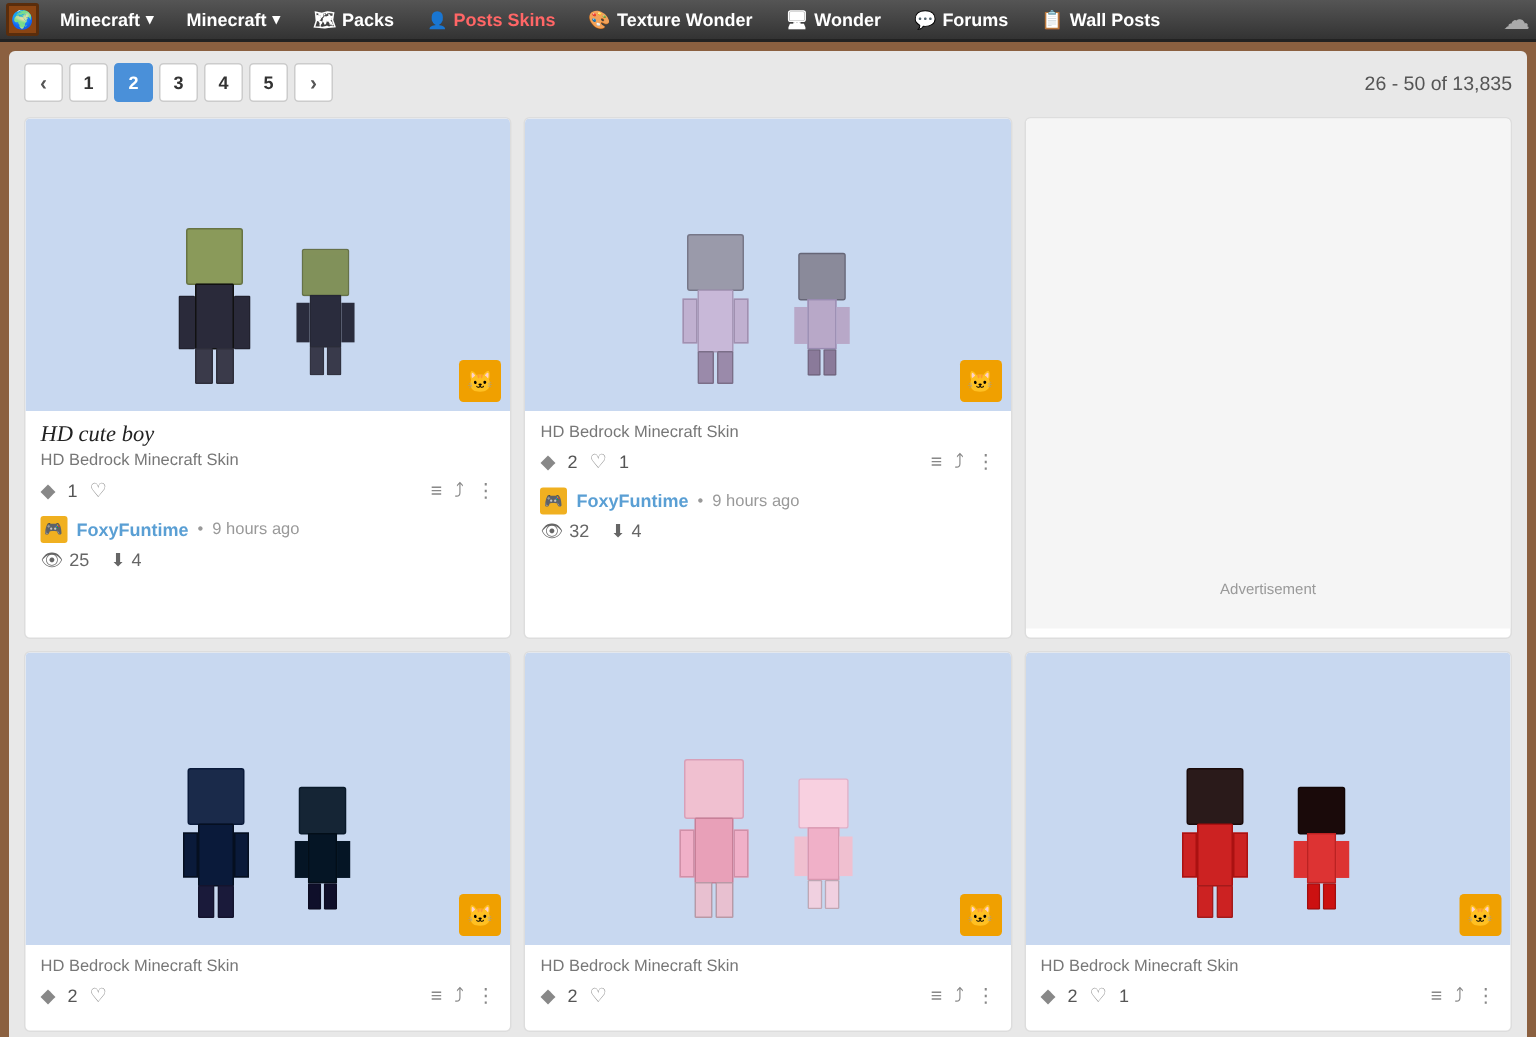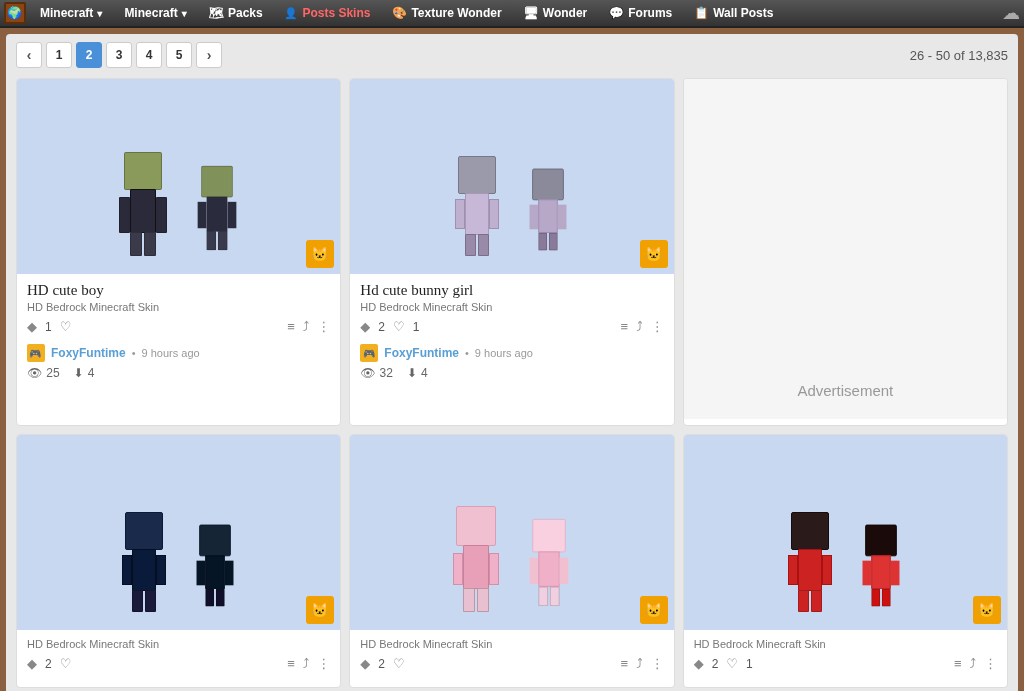--- a/index.html
+++ b/index.html
@@ -114,27 +114,28 @@
     }
     .skin-image-area.ad-area {
       background: #f5f5f5;
       flex-direction: column;
       align-items: center;
       justify-content: flex-end;
       padding-bottom: 20px;
     }
     .ad-text {
       color: #999;
-      font-size: 15px;
+      font-size: 10px;
     }
 
     .skin-info { padding: 8px 10px 4px; }
     .skin-title {
       font-size: 15px;
       font-family: Georgia, serif;
+      font-style: italic;
       color: #222;
       margin-bottom: 2px;
     }
     .skin-subtitle {
       font-size: 11px;
       color: #777;
       margin-bottom: 6px;
     }
     .skin-meta-row {
       display: flex;
@@ -365,21 +366,20 @@
               </div>
               <div class="iso-legs" style="gap:2px;">
                 <div class="iso-leg" style="width:10px;height:20px;background:#8a7a9a;"></div>
                 <div class="iso-leg" style="width:10px;height:20px;background:#8a7a9a;"></div>
               </div>
             </div>
           </div>
           <div class="card-thumb">🐱</div>
         </div>
         <div class="skin-info">
-          <div class="skin-title">Hd cute bunny girl</div>
           <div class="skin-subtitle">HD Bedrock Minecraft Skin</div>
           <div class="skin-meta-row">
             <span class="meta-icon">◆</span>
             <span class="meta-count">2</span>
             <span class="meta-icon">♡</span>
             <span class="meta-count">1</span>
             <div class="meta-actions">
               <span class="action-btn">≡</span>
               <span class="action-btn">⤴</span>
               <span class="action-btn">⋮</span>

